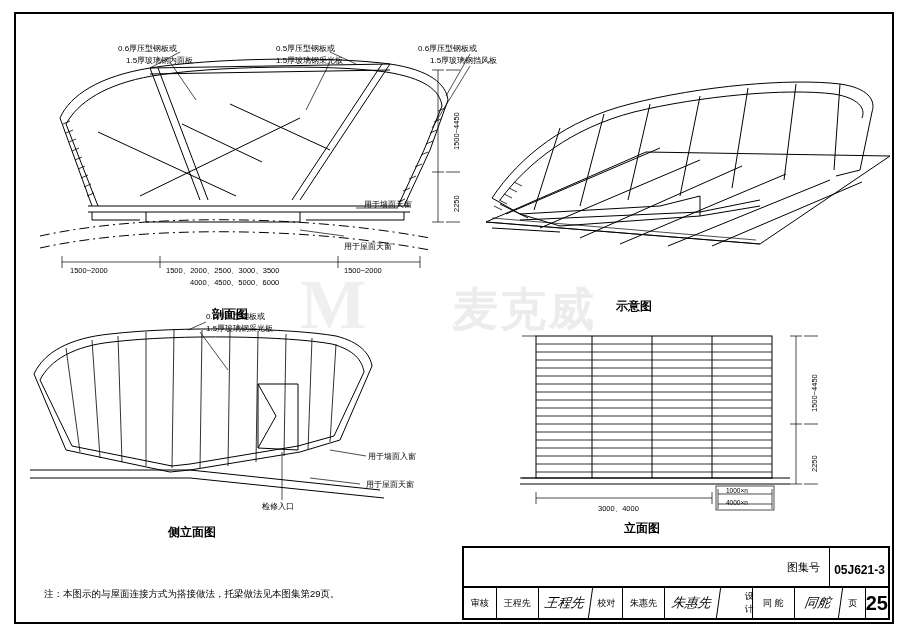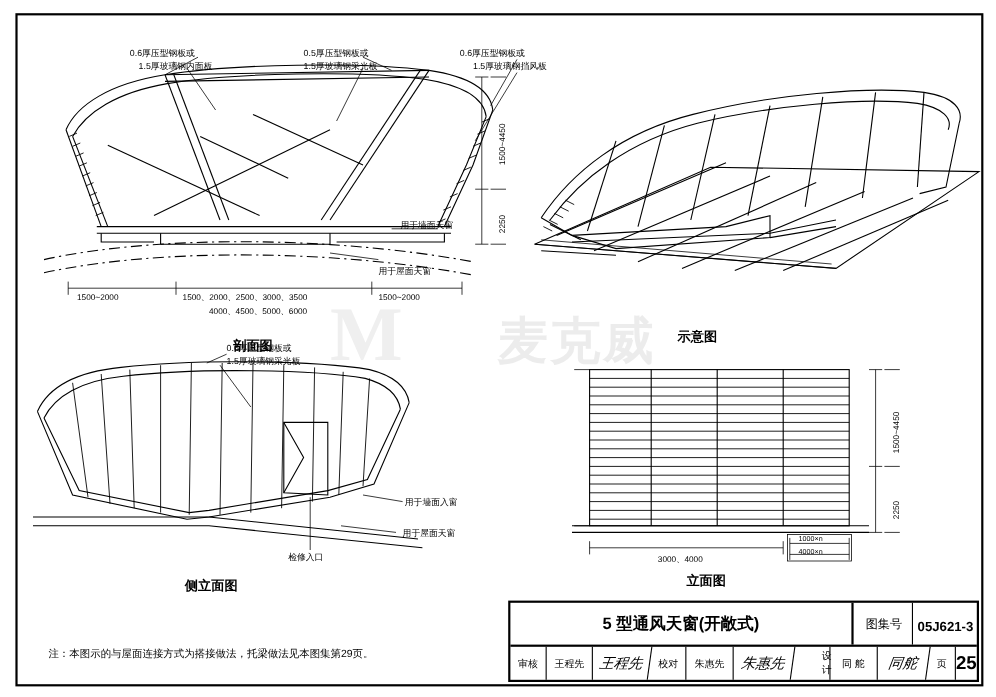--- a/index.html
+++ b/index.html
@@ -14,21 +14,21 @@
   .wm-m{position:absolute;left:0;top:0;font-size:70px;font-weight:bold;color:#a8a8a8;font-family:"Liberation Serif",serif;}
   
   .tb{position:absolute;left:462px;top:546px;width:428px;height:74px;border:2px solid #000;box-sizing:border-box;}
   .tb-row1{position:absolute;left:0;top:0;right:0;height:40px;border-bottom:2px solid #000;box-sizing:border-box;}
   .tb-title{position:absolute;left:0;top:0;width:312px;height:38px;border-right:2px solid #000;box-sizing:border-box;display:flex;align-items:center;justify-content:center;font-size:15px;font-weight:bold;}
   .tb-setlabel{position:absolute;left:314px;top:0;width:52px;height:38px;border-right:1px solid #000;box-sizing:border-box;display:flex;align-items:center;justify-content:center;font-size:11px;}
   .tb-setno{position:absolute;left:367px;top:0;right:0;height:44px;display:flex;align-items:center;justify-content:center;font-size:12px;font-weight:bold;}
   .tb-row2{position:absolute;left:0;top:40px;right:0;bottom:0;display:flex;}
   .c{border-right:1px solid #000;box-sizing:border-box;display:flex;align-items:center;justify-content:center;font-size:9px;height:100%;}
   .sig{font-family:"Liberation Serif",serif;font-style:italic;font-size:13px;transform:skewX(-8deg);}
-  .pageno{font-size:17px;font-weight:bold;}
+  .pageno{font-size:20px;font-weight:bold;}
   .note{position:absolute;left:44px;top:588px;font-size:9.5px;white-space:nowrap;}
   svg{position:absolute;left:0;top:0;overflow:visible;}
   .dimtxt{position:absolute;font-size:7.5px;white-space:nowrap;}
   .vtxt{position:absolute;font-size:7.5px;white-space:nowrap;transform:rotate(-90deg);transform-origin:left top;}
 </style>
 </head>
 <body>
 
 <div id="sheet">
   <div class="frame"></div>
@@ -300,21 +300,20 @@
 
   <div class="watermark">
     <div class="wm-m">M</div>
     <div class="wm-text">麦克威</div>
   </div>
 
   <div class="note">注：本图示的与屋面连接方式为搭接做法，托梁做法见本图集第29页。</div>
 
   <div class="tb">
     <div class="tb-row1">
-      <div class="tb-title">5 型通风天窗(开敞式)</div>
       <div class="tb-setlabel">图集号</div>
       <div class="tb-setno">05J621-3</div>
     </div>
     <div class="tb-row2">
       <div class="c" style="width:34px;">审核</div>
       <div class="c" style="width:44px;">王程先</div>
       <div class="c sig" style="width:54px;">王程先</div>
       <div class="c" style="width:34px;">校对</div>
       <div class="c" style="width:44px;">朱惠先</div>
       <div class="c sig" style="width:56px;">朱惠先</div>

